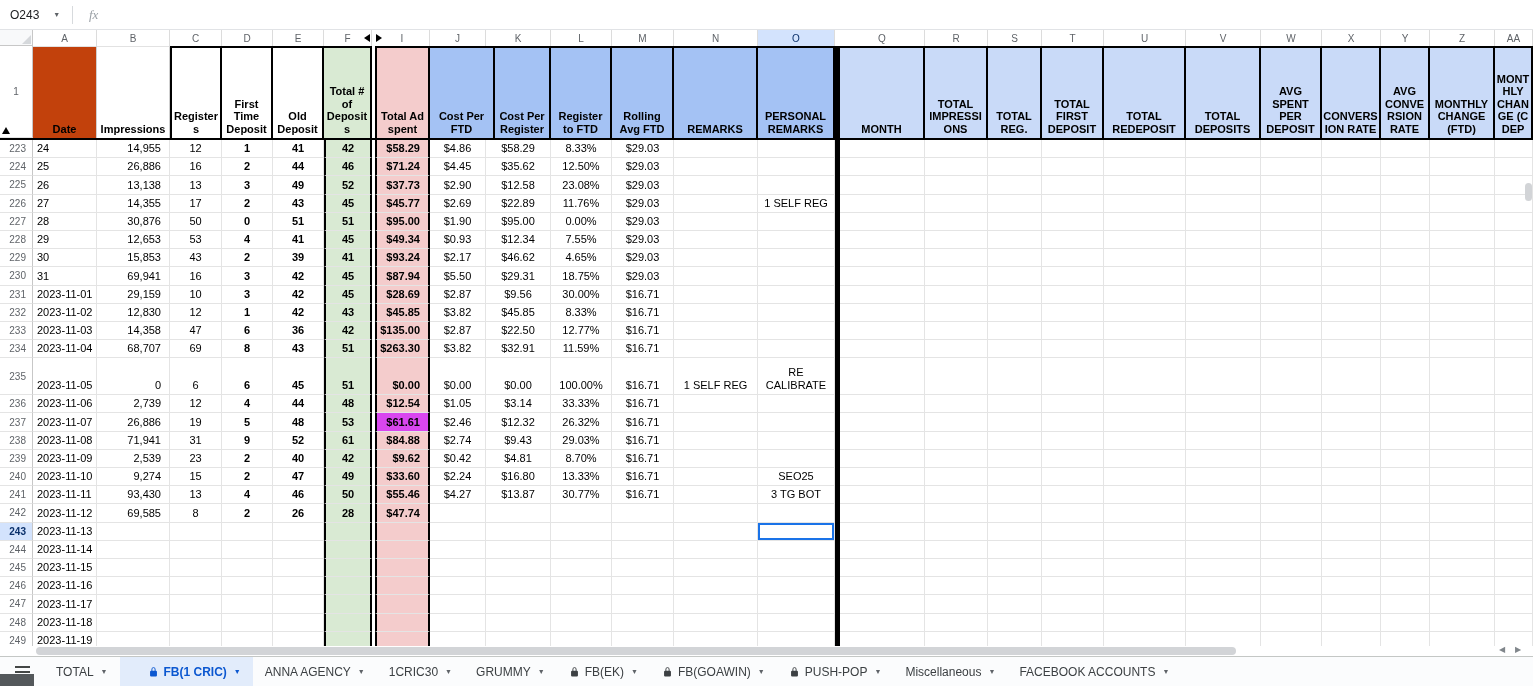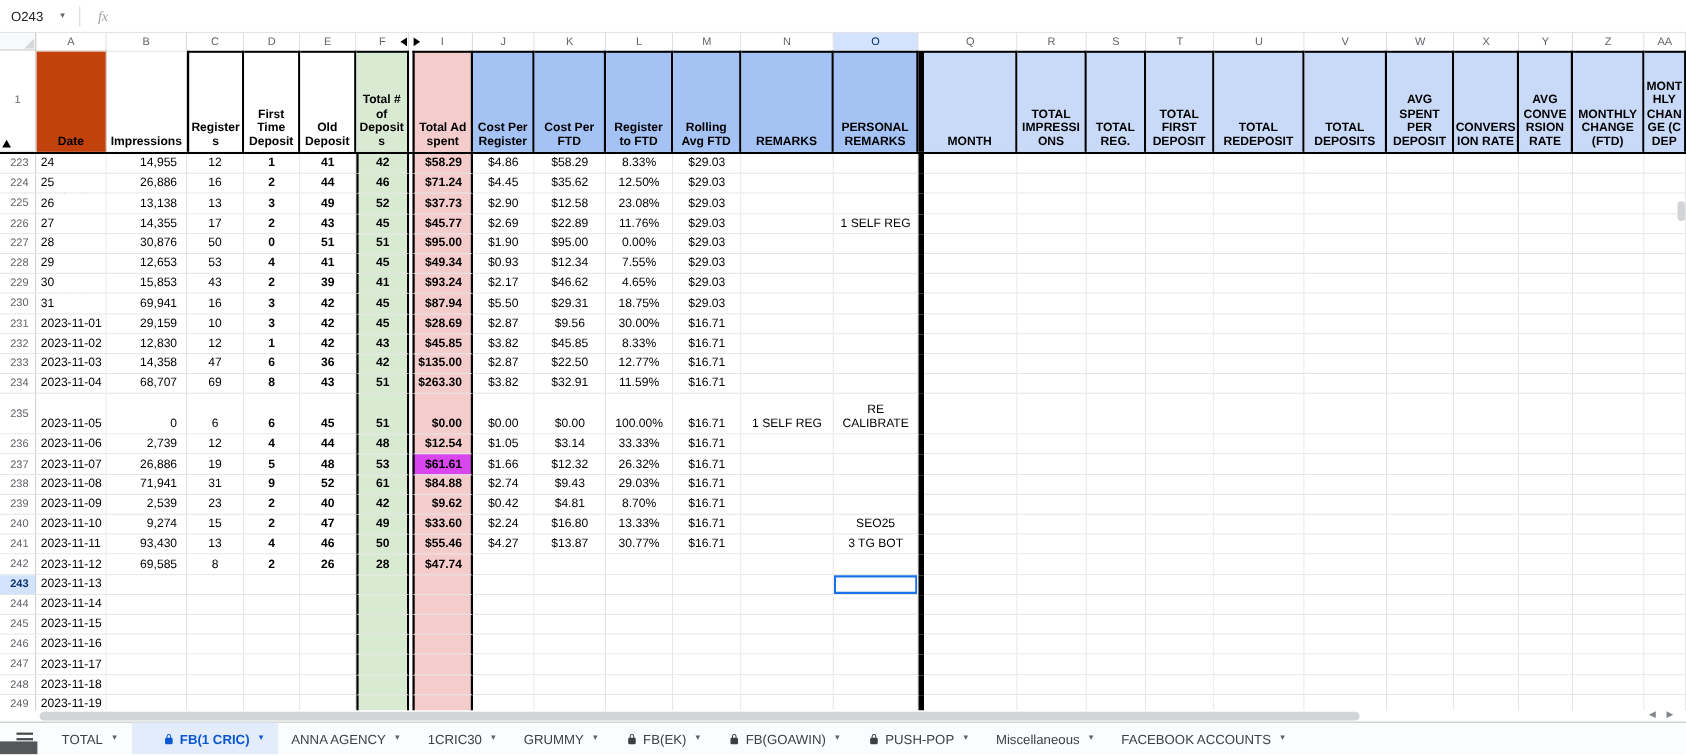--- a/index.html
+++ b/index.html
@@ -138,22 +138,22 @@
         <div class="grow r1" style="height: 94px;">
           <div class="gutter">1<div class="row-hidden-marker"></div></div>
           <div class="hc" style="width: 64px; background: #c2410c;">Date</div>
           <div class="hc" style="width: 73px; background: rgb(255, 255, 255);">Impressions</div>
           <div class="hc hc-black hc-left" style="width: 52px; background: rgb(255, 255, 255);">Registers</div>
           <div class="hc hc-black" style="width: 51px; background: rgb(255, 255, 255);">First Time Deposit</div>
           <div class="hc hc-black" style="width: 51px; background: rgb(255, 255, 255);">Old Deposit</div>
           <div class="hc hc-black" style="width: 48px; background: rgb(217, 234, 211);">Total # of Deposits</div>
           <div class="hc hc-gap" style="width: 3px;"></div>
           <div class="hc hc-black hc-left" style="width: 55px; background: rgb(244, 204, 204);">Total Ad spent</div>
+          <div class="hc hc-black" style="width: 65px; background: rgb(164, 194, 244);">Cost Per FTD</div>
           <div class="hc hc-black" style="width: 56px; background: rgb(164, 194, 244);">Cost Per Register</div>
-          <div class="hc hc-black" style="width: 65px; background: rgb(164, 194, 244);">Cost Per FTD</div>
           <div class="hc hc-black" style="width: 61px; background: rgb(164, 194, 244);">Register to FTD</div>
           <div class="hc hc-black" style="width: 62px; background: rgb(164, 194, 244);">Rolling Avg FTD</div>
           <div class="hc hc-black" style="width: 84px; background: rgb(164, 194, 244);">REMARKS</div>
           <div class="hc hc-black" style="width: 77px; background: rgb(164, 194, 244);">PERSONAL REMARKS</div>
           <div class="hc hc-bar" style="width: 5px;"></div>
           <div class="hc hc-black" style="width: 85px; background: rgb(201, 218, 248);">MONTH</div>
           <div class="hc hc-black" style="width: 63px; background: rgb(201, 218, 248);">TOTAL IMPRESSIONS</div>
           <div class="hc hc-black" style="width: 54px; background: rgb(201, 218, 248);">TOTAL REG.</div>
           <div class="hc hc-black" style="width: 62px; background: rgb(201, 218, 248);">TOTAL FIRST DEPOSIT</div>
           <div class="hc hc-black" style="width: 82px; background: rgb(201, 218, 248);">TOTAL REDEPOSIT</div>
@@ -573,21 +573,21 @@
         <div class="grow" style="height: 18.2px;">
           <div class="gutter">237</div>
           <div class="bc al-left" style="width: 64px;">2023-11-07</div>
           <div class="bc al-right" style="width: 73px;">26,886</div>
           <div class="bc al-center" style="width: 52px;">19</div>
           <div class="bc al-center b-bold" style="width: 51px;">5</div>
           <div class="bc al-center b-bold" style="width: 51px;">48</div>
           <div class="bc al-center b-bold bc-blackcol" style="width: 48px; background: rgb(217, 234, 211);">53</div>
           <div class="bc bc-gap" style="width: 3px;"></div>
           <div class="bc al-right b-bold bc-blackcol" style="width: 55px; background: #d946ef;">$61.61</div>
-          <div class="bc al-center" style="width: 56px;">$1.66</div>
+          <div class="bc al-center" style="width: 56px;">$2.46</div>
           <div class="bc al-center" style="width: 65px;">$12.32</div>
           <div class="bc al-center" style="width: 61px;">26.32%</div>
           <div class="bc al-center" style="width: 62px;">$16.71</div>
           <div class="bc al-center" style="width: 84px;"></div>
           <div class="bc al-center" style="width: 77px;"></div>
           <div class="bc bc-bar" style="width: 5px;"></div>
           <div class="bc al-center" style="width: 85px;"></div>
           <div class="bc al-center" style="width: 63px;"></div>
           <div class="bc al-center" style="width: 54px;"></div>
           <div class="bc al-center" style="width: 62px;"></div>

